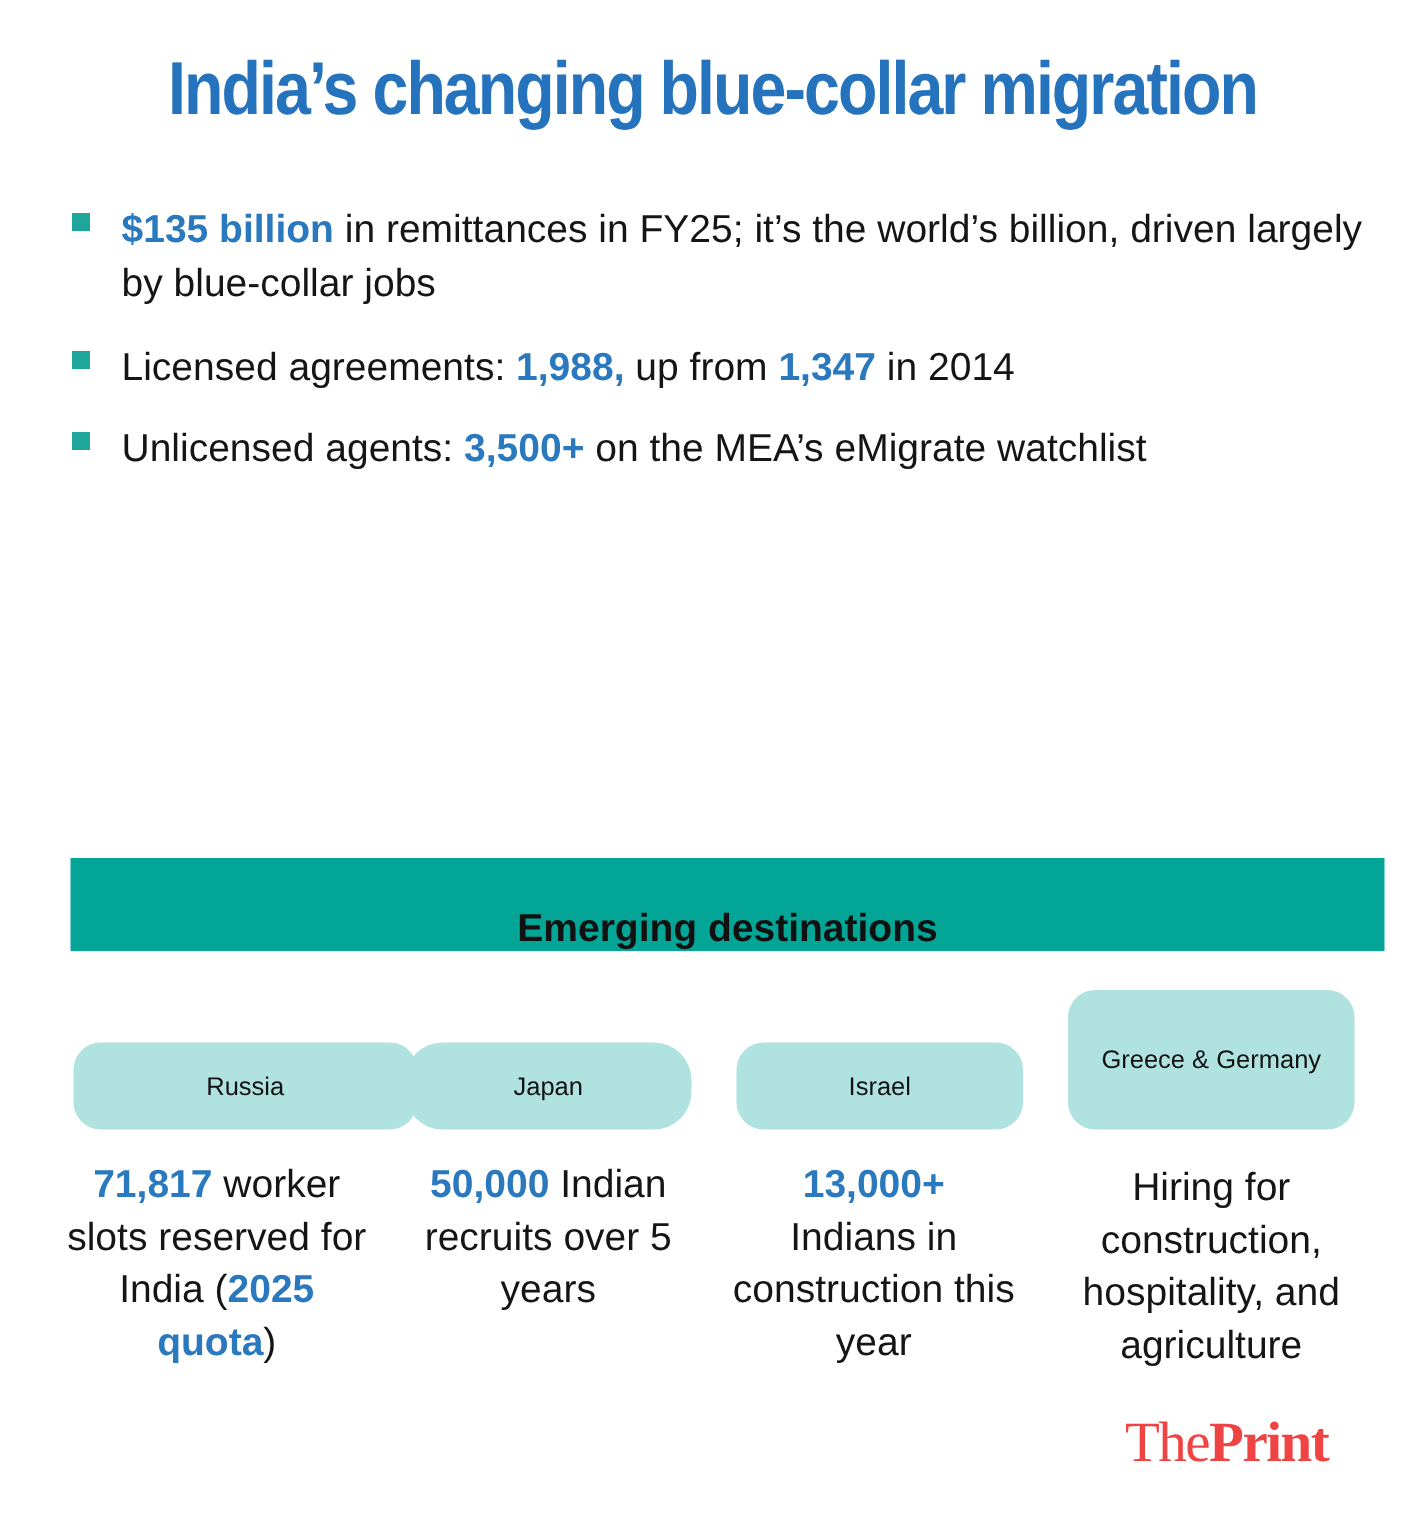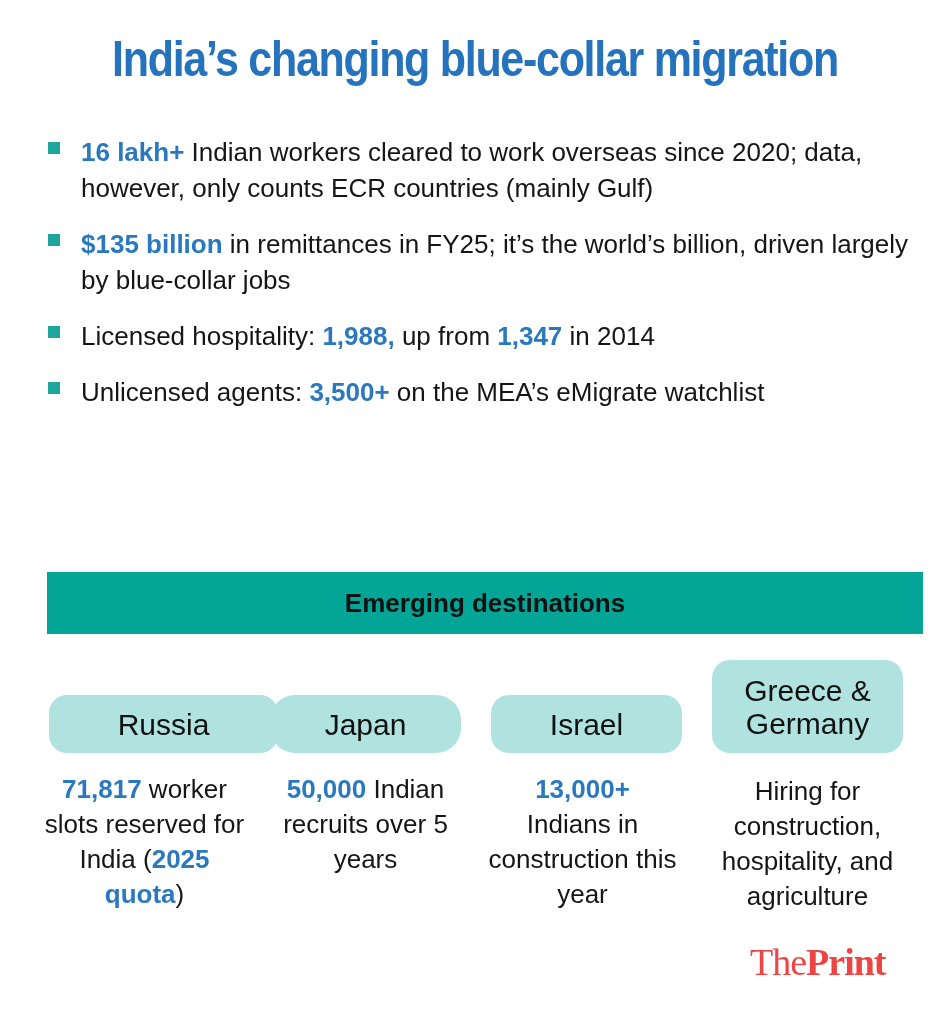--- a/index.html
+++ b/index.html
@@ -14,28 +14,28 @@
     }
 
     .bullets { position: absolute; top: 134px; left: 46px; width: 880px; list-style: none; }
     .bullet { position: relative; padding-left: 35px; font-size: 26px; line-height: 36px; margin-bottom: 20px; color: #151515; }
     .bullet .sq { position: absolute; left: 2px; top: 8px; width: 12px; height: 12px; background: #1da699; }
     .hl { color: #2a79bf; font-weight: 700; }
     .bullet:nth-child(3) { margin-bottom: 18px; }
 
     .band {
       position: absolute; top: 572px; left: 47px; width: 876px; height: 62px;
-      background: #03a596; display: flex; align-items: center; justify-content: center;
+      background: #03a596; display: flex; align-items: flex-end; justify-content: center;
     }
     .band span { font-size: 26px; font-weight: 700; color: #111; }
 
     .pill {
       position: absolute; background: #b0e3df; border-radius: 18px;
       display: flex; align-items: center; justify-content: center; text-align: center;
-      font-size: 30px; line-height: 33px; color: #111;
+      font-size: 17px; line-height: 33px; color: #111;
     }
     .p1 { left: 49px; top: 695px; width: 229px; height: 58px; }
     .p2 { left: 270px; top: 695px; width: 191px; height: 58px; border-radius: 25px; }
     .p3 { left: 491px; top: 695px; width: 191px; height: 58px; }
     .p4 { left: 712px; top: 660px; width: 191px; height: 93px; }
 
     .desc {
       position: absolute; top: 772px; width: 215px; text-align: center;
       font-size: 26px; line-height: 35px; color: #151515;
     }
@@ -52,32 +52,28 @@
     .logo .b { font-weight: 700; }
   </style>
 </head>
 <body>
 
 <h1 class="title">India’s changing blue-collar migration</h1>
 
 <ul class="bullets">
   <li class="bullet">
     <span class="sq"></span>
-    <span class="hl">16 lakh+</span><span> Indian workers cleared to work overseas since 2020; data, however, only counts ECR countries (mainly Gulf)</span>
-  </li>
-  <li class="bullet">
-    <span class="sq"></span>
     <span class="hl">$135 billion</span><span> in remittances in FY25; it’s the world’s billion, driven largely by blue-collar jobs</span>
   </li>
   <li class="bullet">
     <span class="sq"></span>
   </li>
   <li class="bullet">
     <span class="sq"></span>
-    <span>Licensed hospitality: </span><span class="hl">1,988,</span><span> up from </span><span class="hl">1,347</span><span> in 2014</span>
+    <span>Licensed agreements: </span><span class="hl">1,988,</span><span> up from </span><span class="hl">1,347</span><span> in 2014</span>
   </li>
   <li class="bullet">
     <span class="sq"></span>
     <span>Unlicensed agents: </span><span class="hl">3,500+</span><span> on the MEA’s eMigrate watchlist</span>
   </li>
 </ul>
 
 <div class="band">
   <span>Emerging destinations</span>
 </div>

